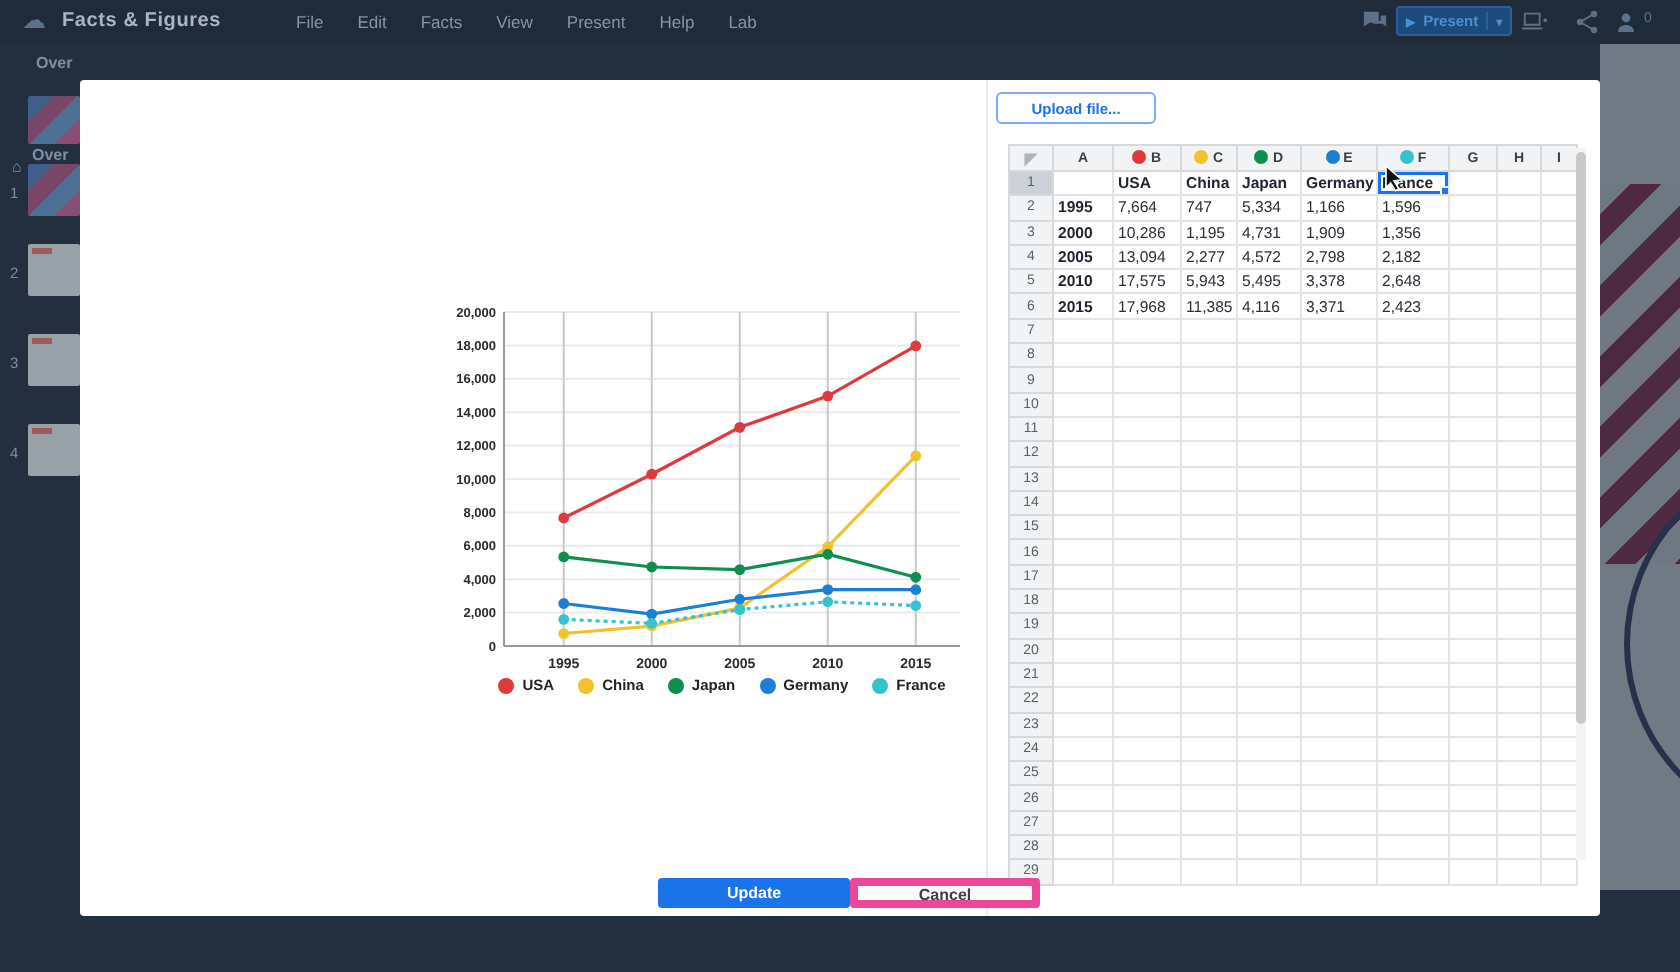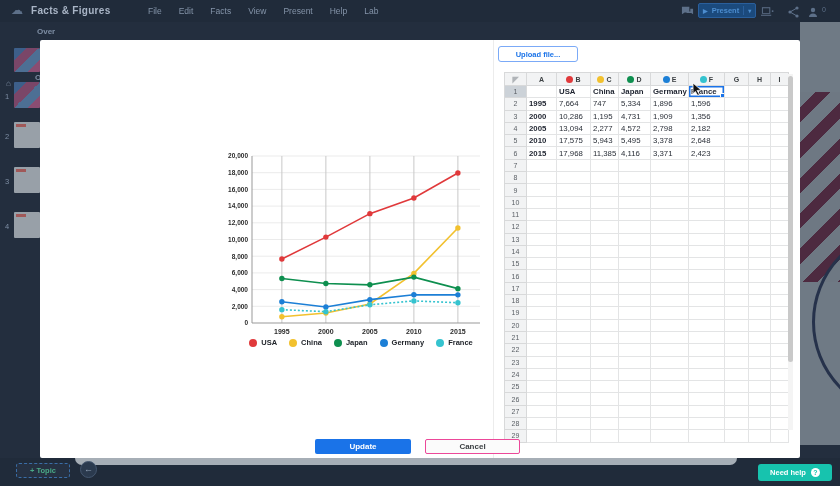--- a/index.html
+++ b/index.html
@@ -15,21 +15,21 @@
   .tb-icon { position:absolute; top:4px; color:#5d7089; }
   #present-btn { position:absolute; left:698px; top:3px; height:15px; display:flex; align-items:center;
     background:#1b4a7d; border:1px solid #2a movie5f9c; border:1px solid #2a5f9c; border-radius:2px; padding:0 4px; color:#4d8ed0; font-size:7.5px; font-weight:bold; }
   #present-btn .play { font-size:6px; margin-right:4px; }
   #present-btn .sep { width:1px; height:9px; background:#2a5f9c; margin:0 4px; }
   #present-btn .caret { font-size:6px; }
   #collab-count { font-size:7px; color:#5d7089; position:absolute; left:822px; top:6px; }
 
   
   #sidebar { position:absolute; left:0; top:22px; width:40px; height:436px; background:#232e3e; }
-  .sb-label { position:absolute; font-size:8px; font-weight:bold; color:#7e8ea4;margin-left:19px; }
+  .sb-label { position:absolute; font-size:8px; font-weight:bold; color:#7e8ea4; }
   .sb-num { position:absolute; left:5px; font-size:7.5px; color:#7e8ea4; }
   .thumb { position:absolute; left:14px; width:26px; border-radius:1px; }
   .thumb.colorful { background:linear-gradient(135deg,#3d5f8a 0 25%,#7a4668 25% 50%,#4d6f94 50% 75%,#8a4d72 75% 100%); }
   .thumb.plain { background:#98a0a8; }
   .thumb.plain .redbar { position:absolute; left:2px; top:2px; width:10px; height:3px; background:#a05858; }
   #home-icon { position:absolute; left:6px; top:57px; font-size:8px; color:#7e8ea4; }
 
   
   #canvas-right { position:absolute; left:800px; top:22px; width:40px; height:423px; background:#6f7a85; overflow:hidden; }
   #flag-stripes { position:absolute; left:-20px; top:70px; width:80px; height:190px;
@@ -73,24 +73,24 @@
     background:#1a73e8; border:1px solid #fff; }
   #corner-tri { color:#b0b4b8; font-size:8px; }
 
   #sheet-scroll-track { position:absolute; left:748px; top:34px; width:5px; height:356px; background:#f4f4f4; }
   #sheet-scroll-thumb { position:absolute; left:748px; top:36px; width:5px; height:286px; background:#c9c9c9; border-radius:3px; }
 
   
   #cursor { position:absolute; left:652px; top:42px; }
 
   
-  #update-btn { position:absolute; left:275px; top:399px; width:96px; height:15px; background:#1a73e8;
+  #update-btn { position:absolute; left:289px; top:399px; width:96px; height:15px; background:#1a73e8;
     border:none; border-radius:2px; color:#fff; font-size:8px; font-weight:bold; }
   #cancel-btn { position:absolute; left:385px; top:399px; width:95px; height:15px; background:#fbfbfb;
-    border:1px solid #ec4899; border-radius:2px; color:#3c4043; font-size:8px; font-weight:bold; }
+    border:4px solid #ec4899; border-radius:2px; color:#3c4043; font-size:8px; font-weight:bold; }
 
   
   #bottombar { position:absolute; left:0; top:458px; width:840px; height:28px; background:#202b3a; }
   #canvas-bottom-edge { position:absolute; left:75px; top:0; width:662px; height:7px; background:#a6aeb6; border-radius:0 0 7px 7px; }
   #topic-btn { position:absolute; left:16px; top:5px; width:54px; height:15px; background:#263142;
     border:1px dashed #3a6ea8; border-radius:3px; color:#4aa986; font-size:7.5px; font-weight:bold;
     display:flex; align-items:center; justify-content:center; }
   #collapse-btn { position:absolute; left:80px; top:3px; width:17px; height:17px; border-radius:50%;
     background:#2b3a4e; border:1px solid #44566e; color:#8fa0b5; font-size:9px; line-height:15px; text-align:center; }
   #need-help-btn { position:absolute; left:758px; top:6px; width:74px; height:17px; background:#17c3ae;
@@ -311,21 +311,21 @@
               <td></td>
               <td></td>
               <td></td>
             </tr>
             <tr>
               <td class="rowhdr">2</td>
               <td class="bold">1995</td>
               <td>7,664</td>
               <td>747</td>
               <td>5,334</td>
-              <td>1,896</td>
+              <td>1,166</td>
               <td>1,596</td>
               <td></td>
               <td></td>
               <td></td>
             </tr>
             <tr>
               <td class="rowhdr">3</td>
               <td class="bold">2000</td>
               <td>10,286</td>
               <td>1,195</td>
@@ -657,23 +657,14 @@
     <div id="cursor">
       <svg width="11" height="14" viewBox="0 0 11 14">
           <path d="M1 1l8 7-4 .5 2.5 4-1.8.9-2.4-4L1 12V1z" fill="#111" stroke="#fff" stroke-width="0.8"></path>
         </svg>
     </div>
 
     <button id="update-btn">Update</button>
     <button id="cancel-btn">Cancel</button>
   </div>
 
-  <div id="bottombar">
-    <div id="canvas-bottom-edge"></div>
-    <div id="topic-btn">+ Topic</div>
-    <div id="collapse-btn">←</div>
-    <button id="need-help-btn">
-      <span>Need help</span>
-      <span class="q">?</span>
-    </button>
-  </div>
 
 </div>
 
 </body></html>

